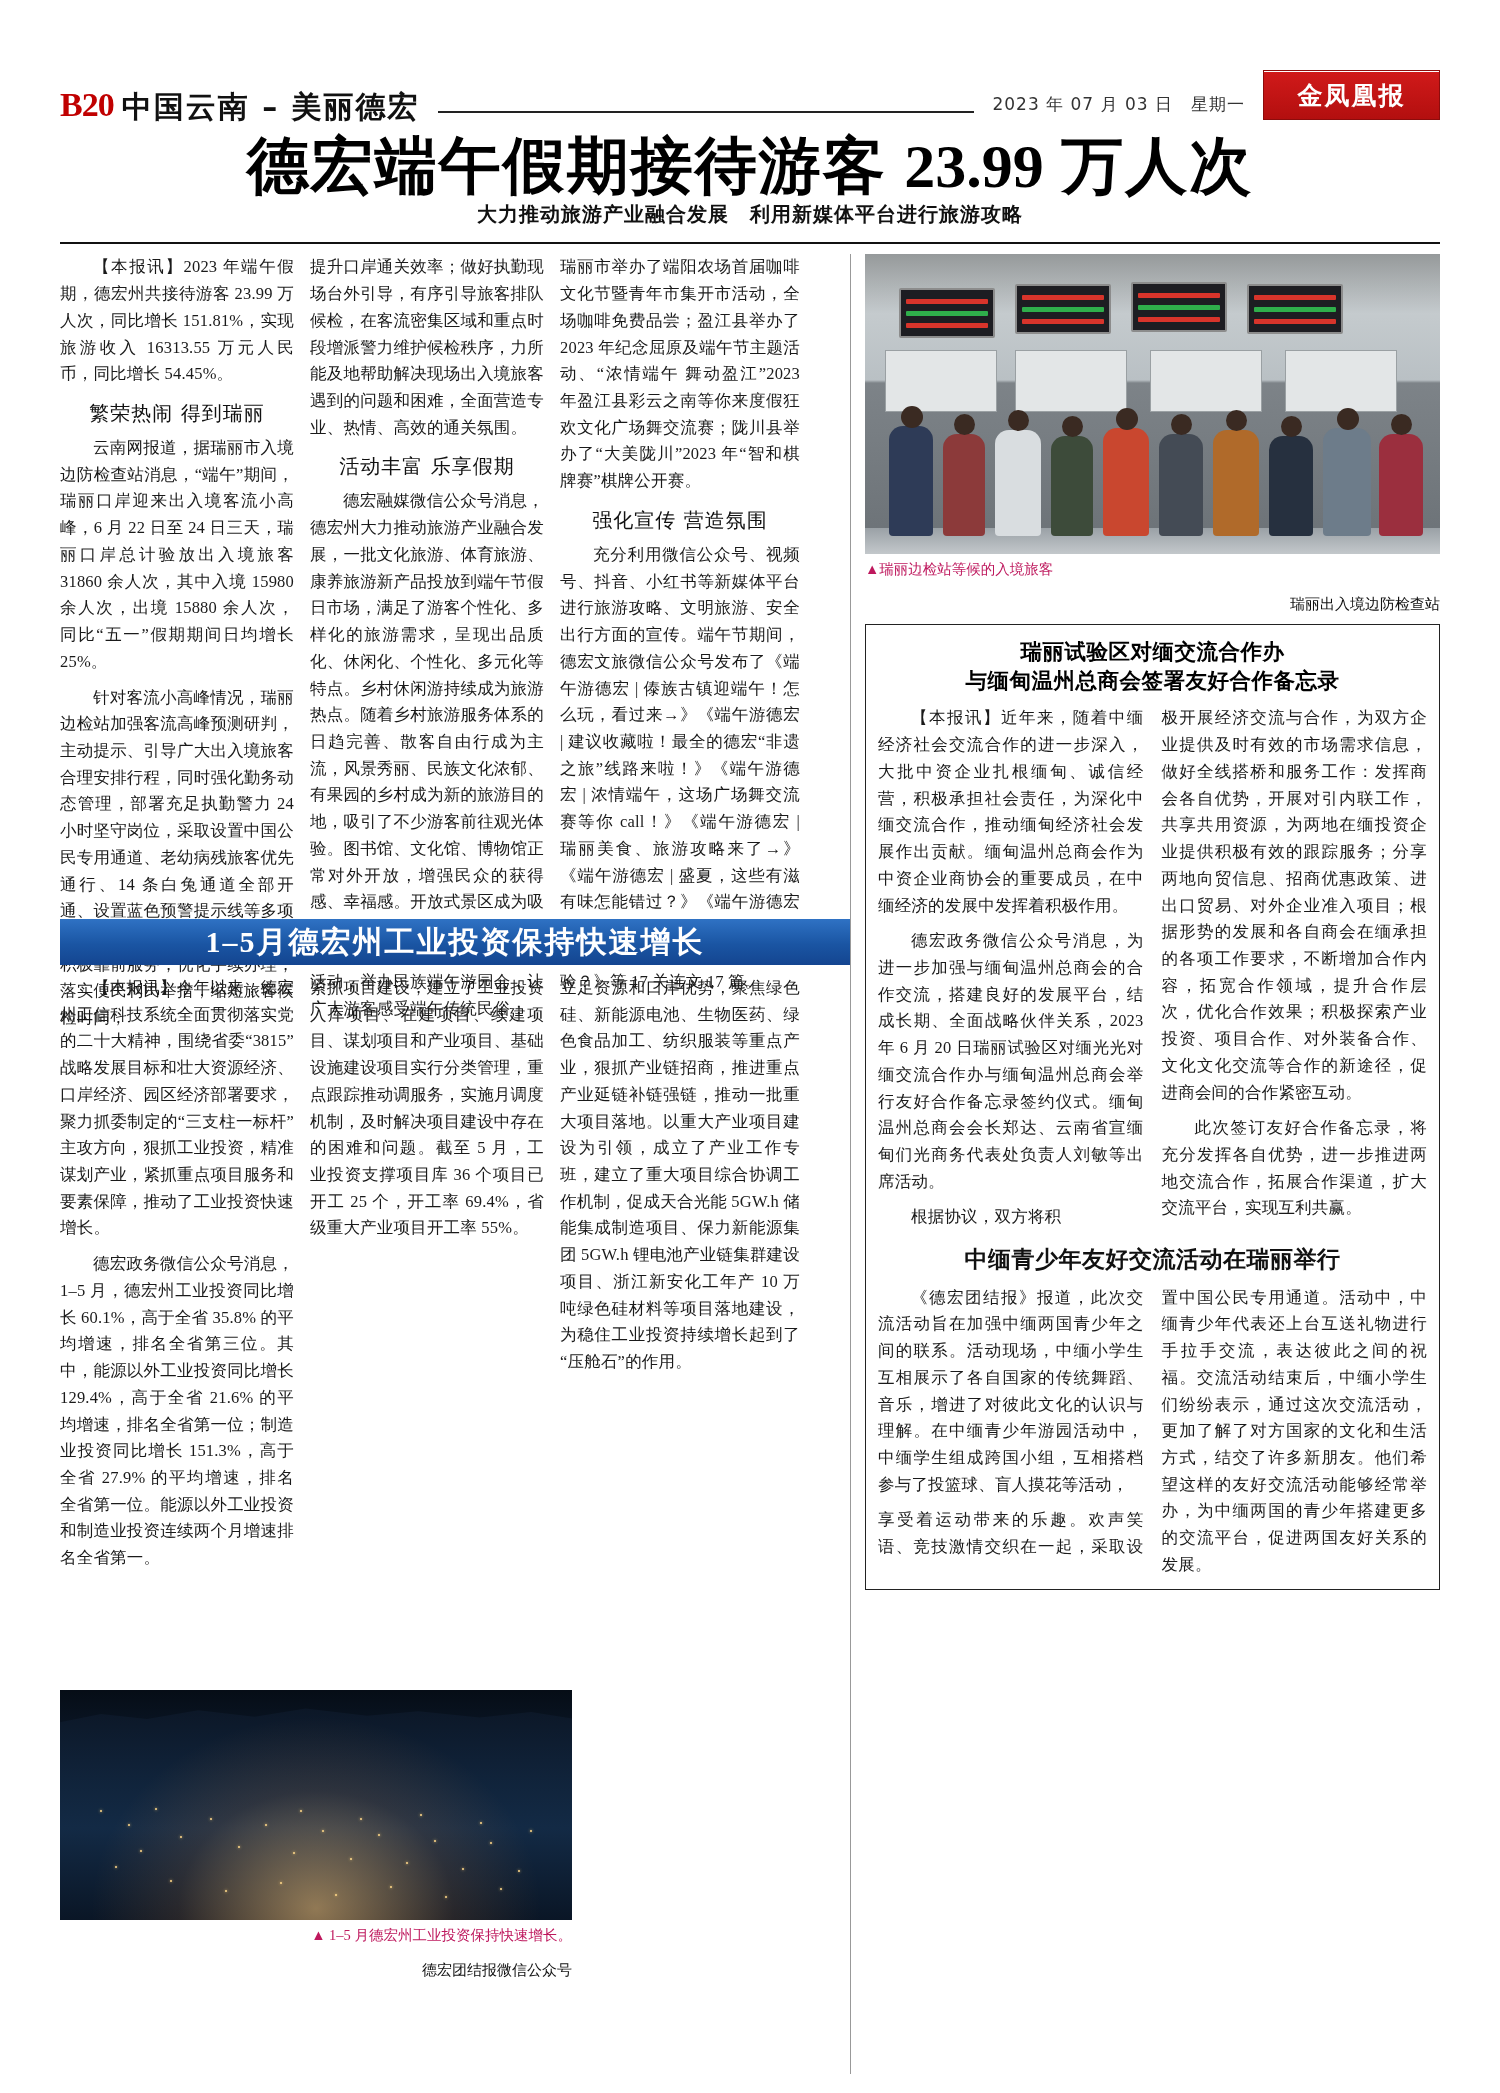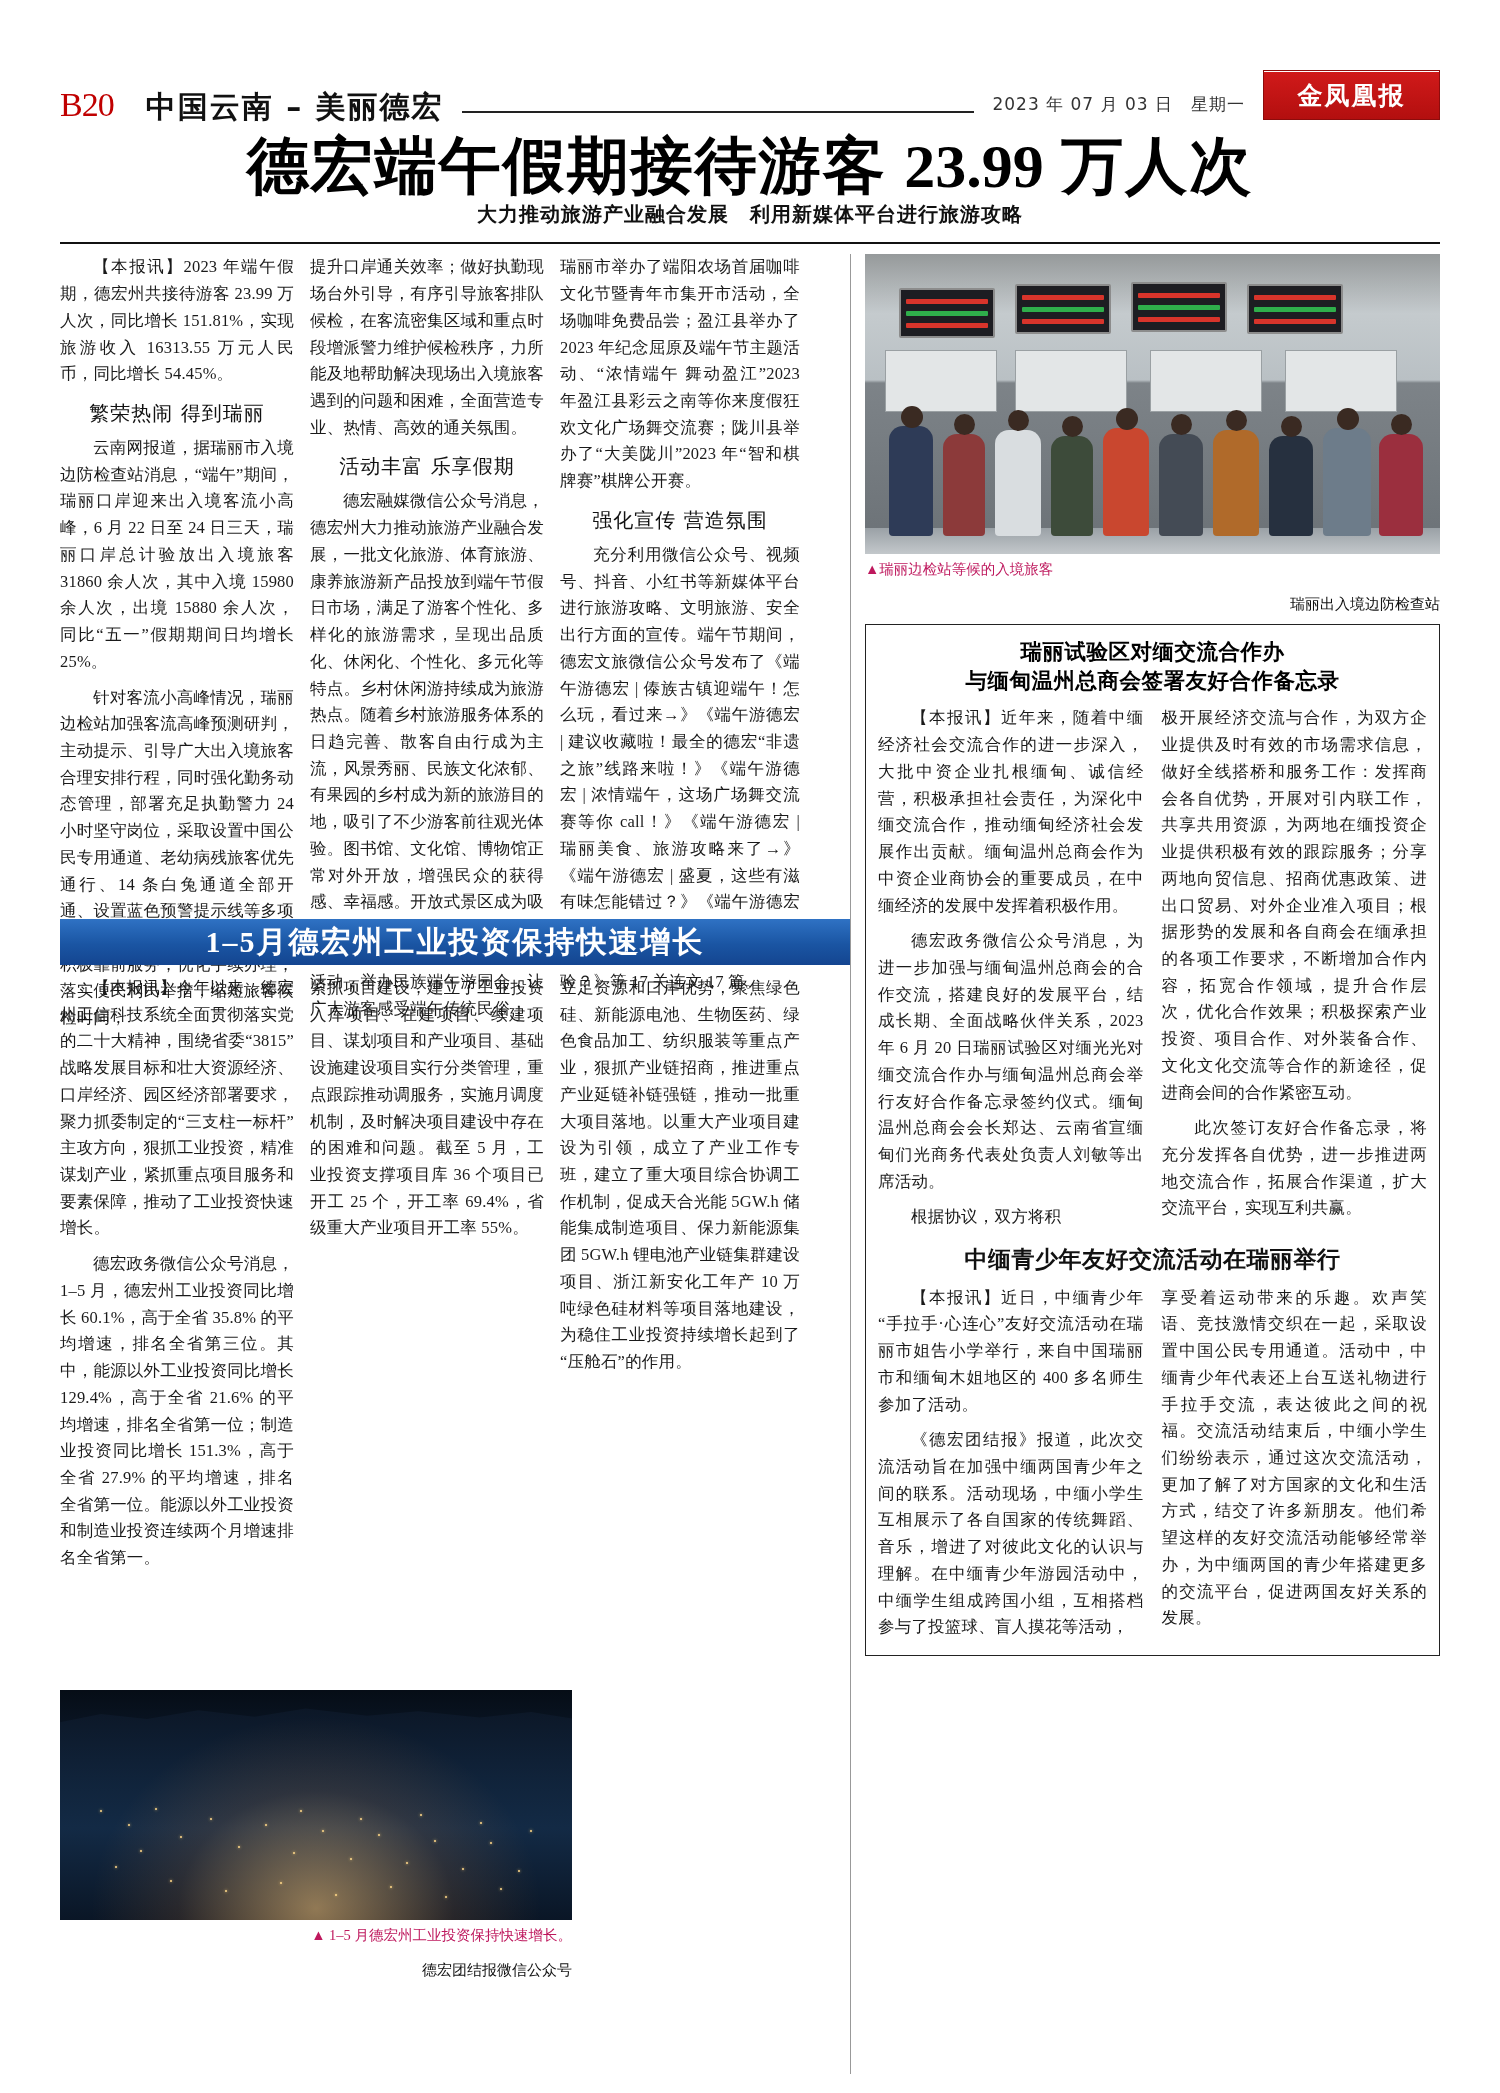--- a/index.html
+++ b/index.html
@@ -24,24 +24,24 @@
   .masthead {
     position: relative;
     display: flex;
     align-items: flex-end;
     height: 70px;
     padding-top: 52px;
   }
   .folio {
     font-family: "Liberation Serif", serif;
     font-size: 34px;
-    font-weight: normal;
+    font-weight: bold;
     color: #c00000;
     letter-spacing: -1px;
-    margin-right: 32px;
+    margin-right: 8px;
     line-height: 1;
   }
   .section-title {
     font-size: 30px;
     font-weight: bold;
     letter-spacing: 2px;
     line-height: 1;
     color: #111;
   }
   .masthead-rule {
@@ -450,21 +450,20 @@
         <div class="two-col">
           <p class="body indent">【本报讯】近年来，随着中缅经济社会交流合作的进一步深入，大批中资企业扎根缅甸、诚信经营，积极承担社会责任，为深化中缅交流合作，推动缅甸经济社会发展作出贡献。缅甸温州总商会作为中资企业商协会的重要成员，在中缅经济的发展中发挥着积极作用。</p>
           <p class="body indent">德宏政务微信公众号消息，为进一步加强与缅甸温州总商会的合作交流，搭建良好的发展平台，结成长期、全面战略伙伴关系，2023 年 6 月 20 日瑞丽试验区对缅光光对缅交流合作办与缅甸温州总商会举行友好合作备忘录签约仪式。缅甸温州总商会会长郑达、云南省宣缅甸们光商务代表处负责人刘敏等出席活动。</p>
           <p class="body indent">根据协议，双方将积</p>
           <p class="body">极开展经济交流与合作，为双方企业提供及时有效的市场需求信息，做好全线搭桥和服务工作：发挥商会各自优势，开展对引内联工作，共享共用资源，为两地在缅投资企业提供积极有效的跟踪服务；分享两地向贸信息、招商优惠政策、进出口贸易、对外企业准入项目；根据形势的发展和各自商会在缅承担的各项工作要求，不断增加合作内容，拓宽合作领域，提升合作层次，优化合作效果；积极探索产业投资、项目合作、对外装备合作、文化文化交流等合作的新途径，促进商会间的合作紧密互动。</p>
           <p class="body indent">此次签订友好合作备忘录，将充分发挥各自优势，进一步推进两地交流合作，拓展合作渠道，扩大交流平台，实现互利共赢。</p>
         </div>
 
         <div class="boxed-title-2">中缅青少年友好交流活动在瑞丽举行</div>
         <div class="two-col">
-          <p class="body indent">【本报讯】近日，中缅青少年“手拉手·心连心”友好交流活动在瑞丽市姐告小学举行，来自中国瑞丽市和缅甸木姐地区的 400 多名师生参加了活动。</p>
           <p class="body indent">《德宏团结报》报道，此次交流活动旨在加强中缅两国青少年之间的联系。活动现场，中缅小学生互相展示了各自国家的传统舞蹈、音乐，增进了对彼此文化的认识与理解。在中缅青少年游园活动中，中缅学生组成跨国小组，互相搭档参与了投篮球、盲人摸花等活动，</p>
           <p class="body">享受着运动带来的乐趣。欢声笑语、竞技激情交织在一起，采取设置中国公民专用通道。活动中，中缅青少年代表还上台互送礼物进行手拉手交流，表达彼此之间的祝福。交流活动结束后，中缅小学生们纷纷表示，通过这次交流活动，更加了解了对方国家的文化和生活方式，结交了许多新朋友。他们希望这样的友好交流活动能够经常举办，为中缅两国的青少年搭建更多的交流平台，促进两国友好关系的发展。</p>
         </div>
       </div>
 
     </div>
   </div>
 </div>
 
 </body></html>

